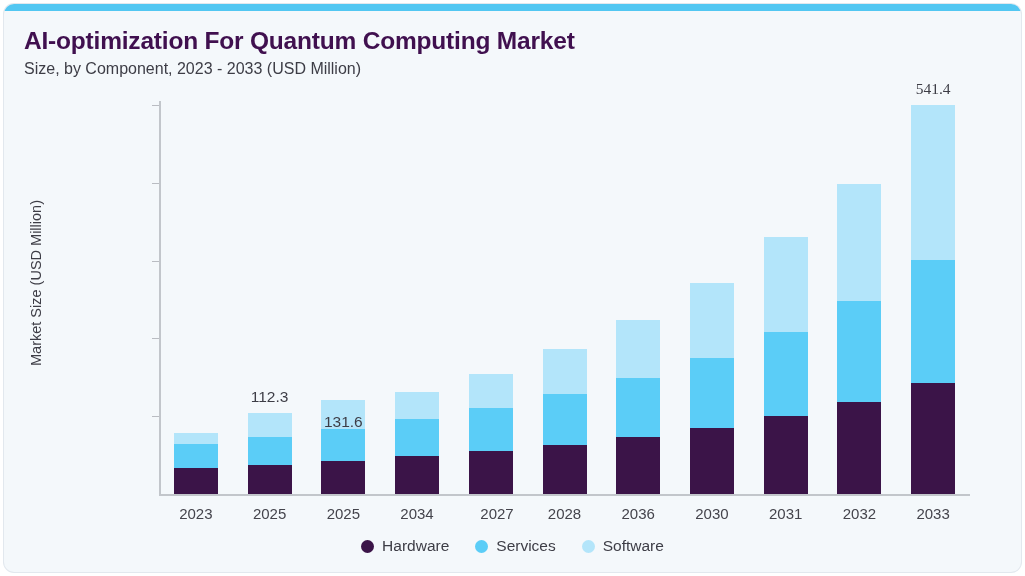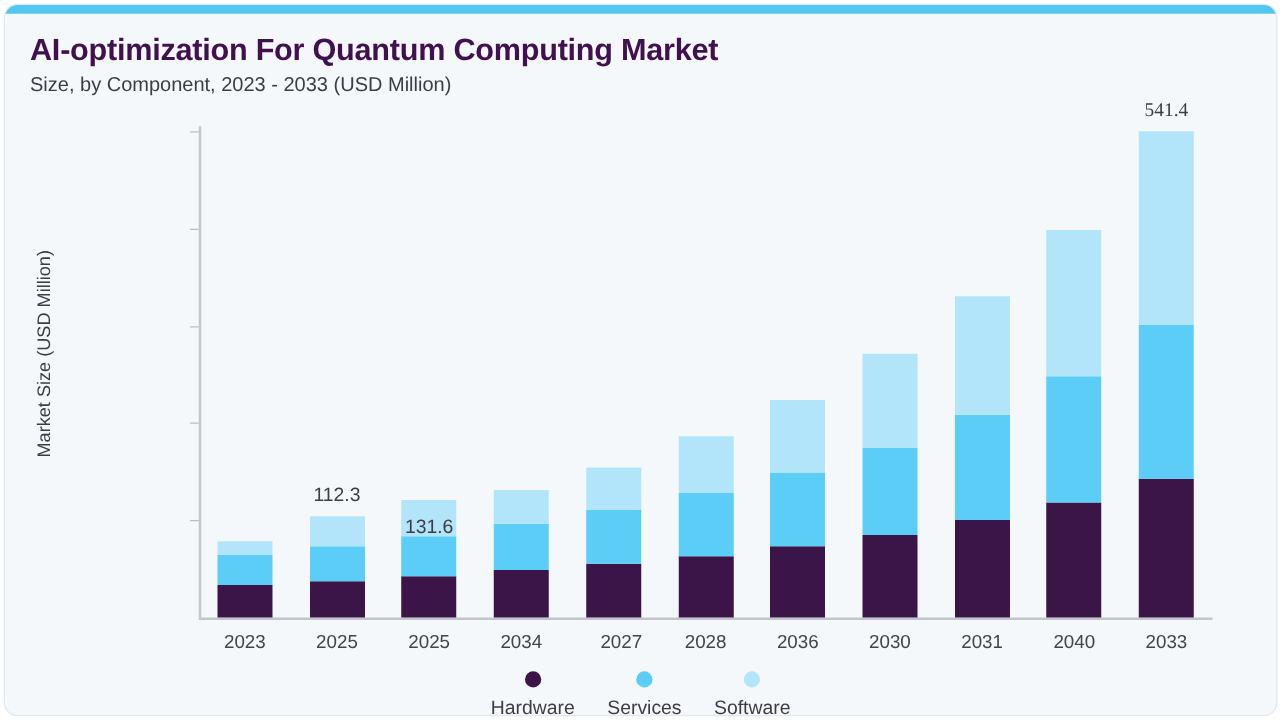--- a/index.html
+++ b/index.html
@@ -100,21 +100,21 @@
   .bar-value{
     position:absolute;text-align:center;font-size:15.5px;color:#3d3d46;
     white-space:nowrap;
   }
 
   
   #legend{
     position:absolute;left:0;width:1017px;top:533px;
     display:flex;justify-content:center;align-items:center;gap:26px;
   }
-  .legend-item{display:flex;align-items:center;gap:8px;flex-direction:column;}
+  .legend-item{display:flex;align-items:center;gap:8px;}
   .legend-dot{width:13px;height:13px;border-radius:50%;display:block;}
   .legend-label{font-size:15.5px;color:#3d3d46;white-space:nowrap;}
 </style>
 </head>
 <body>
 
 <div id="frame">
 
   <div id="topbar"></div>
 
@@ -144,21 +144,21 @@
     <div id="xticks">
         <div class="xtick-label" style="left: 151.864px; width: 80px; top: 501px;">2023</div>
         <div class="xtick-label" style="left: 225.591px; width: 80px; top: 501px;">2025</div>
         <div class="xtick-label" style="left: 299.318px; width: 80px; top: 501px;">2025</div>
         <div class="xtick-label" style="left: 373.045px; width: 80px; top: 501px;">2034</div>
         <div class="xtick-label" style="left: 453px; width: 80px; top: 501px;">2027</div>
         <div class="xtick-label" style="left: 520.5px; width: 80px; top: 501px;">2028</div>
         <div class="xtick-label" style="left: 594.227px; width: 80px; top: 501px;">2036</div>
         <div class="xtick-label" style="left: 667.955px; width: 80px; top: 501px;">2030</div>
         <div class="xtick-label" style="left: 741.682px; width: 80px; top: 501px;">2031</div>
-        <div class="xtick-label" style="left: 815.409px; width: 80px; top: 501px;">2040</div>
+        <div class="xtick-label" style="left: 815.409px; width: 80px; top: 501px;">2032</div>
         <div class="xtick-label" style="left: 889.136px; width: 80px; top: 501px;">2033</div>
       </div>
     <div id="bars">
         <div class="bar-group" style="left: 169.864px; width: 44px; top: 101px; height: 389px; bottom: auto;">
           <div class="seg" style="background: rgb(59, 20, 72); height: 25.9812px; top: 363.019px;"></div>
           <div class="seg" style="background: rgb(91, 205, 247); height: 23.828px; top: 339.191px;"></div>
           <div class="seg" style="background: rgb(179, 229, 250); height: 10.9092px; top: 328.282px;"></div>
         </div>
         <div class="bar-group" style="left: 243.591px; width: 44px; top: 101px; height: 389px; bottom: auto;">
           <div class="seg" style="background: rgb(59, 20, 72); height: 29.3544px; top: 359.646px;"></div>

